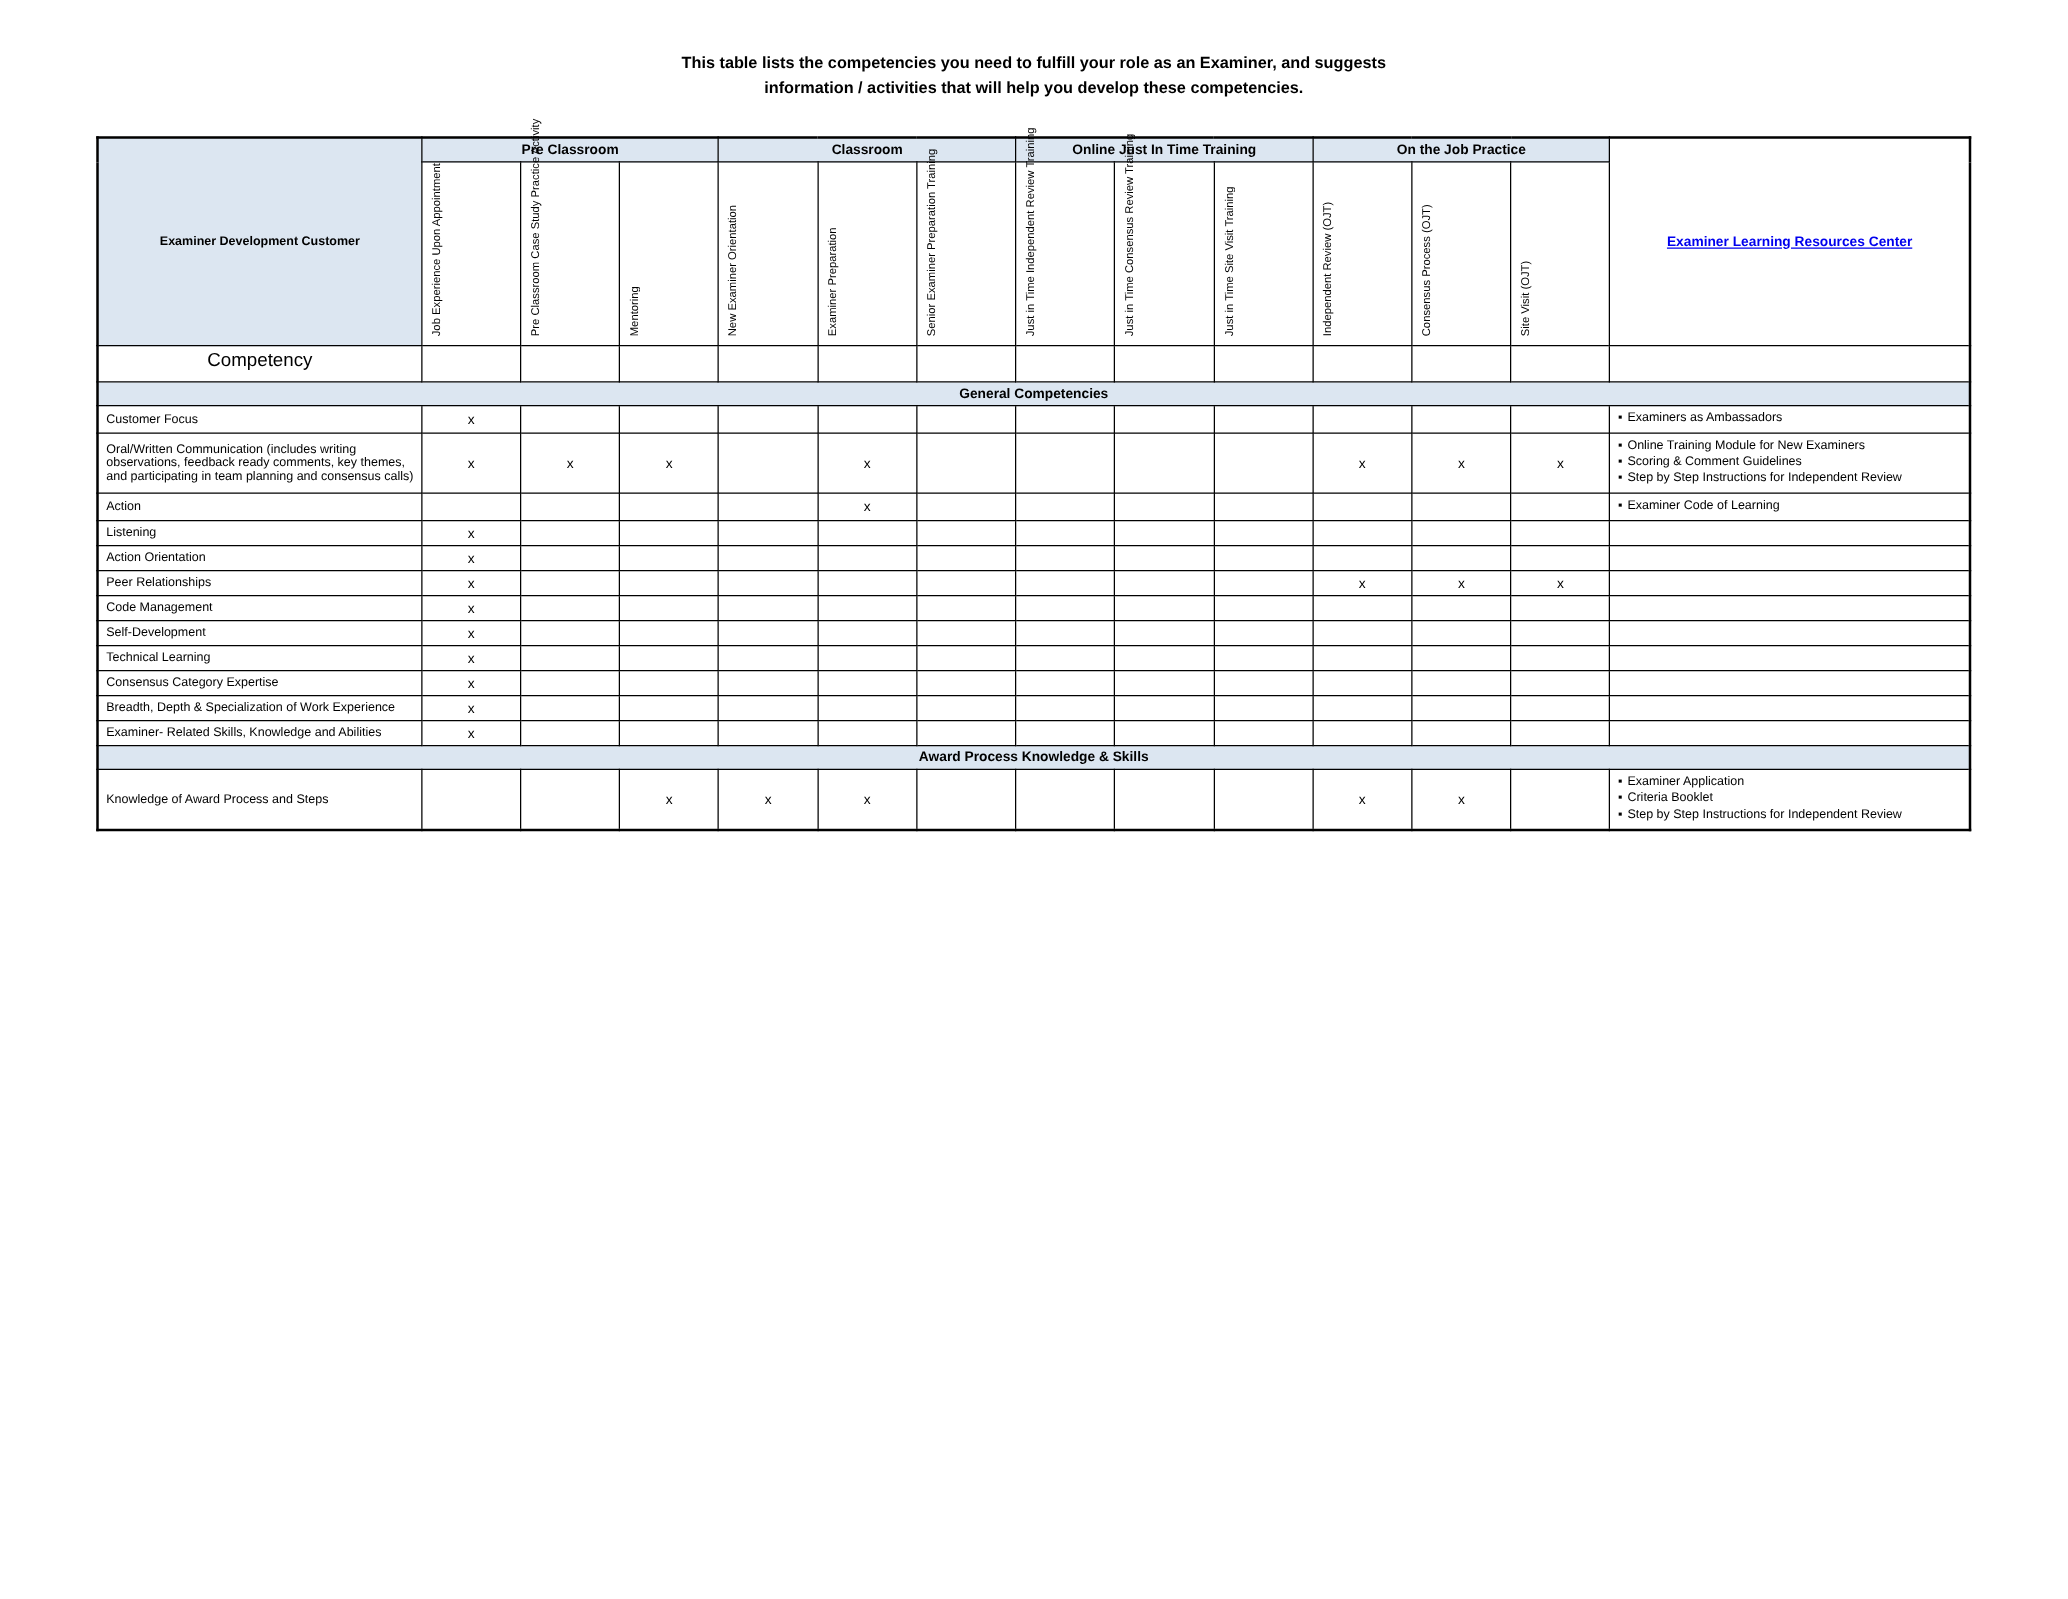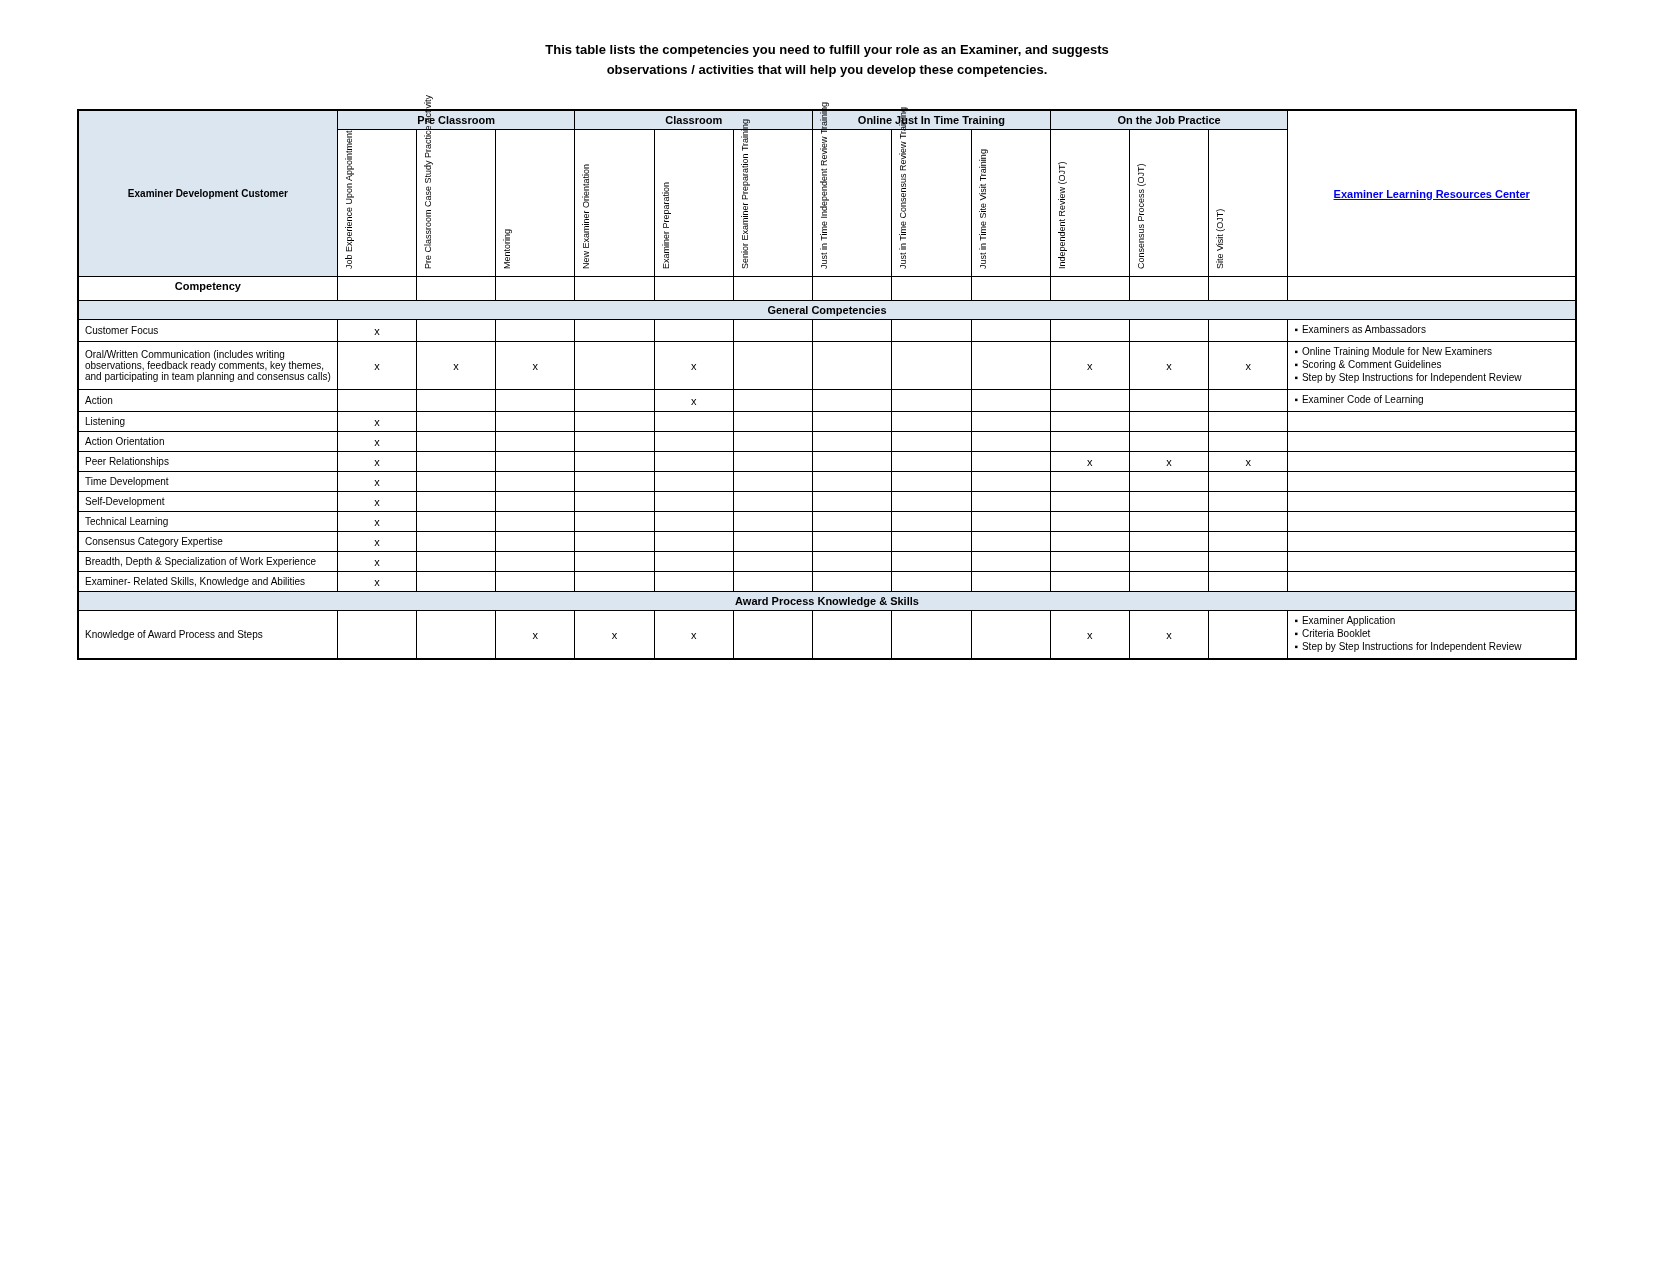--- a/index.html
+++ b/index.html
@@ -66,22 +66,22 @@
       transform: rotate(180deg);
       white-space: nowrap;
       font-size: 9px;
       font-weight: normal;
       text-align: left;
       vertical-align: bottom;
       height: 140px;
       padding: 4px 2px;
     }
     .competency-header-cell {
-      font-weight: bold;
-      font-size: 11px;
+      font-weight: normal;
+      font-size: 15px;
       text-align: center;
       vertical-align: bottom;
       padding-bottom: 8px;
       border: 1px solid #000;
     }
     .section-header {
       background: #dce6f1;
       font-weight: bold;
       font-size: 11px;
       text-align: center;
@@ -106,21 +106,21 @@
     .resource-bullet {
       margin-right: 4px;
       flex-shrink: 0;
     }
   </style>
 </head>
 <body>
 
 <div class="page-title">
   <span>This table lists the competencies you need to fulfill your role as an Examiner, and suggests</span><br>
-  <span>observations / activities that will help you develop these competencies.</span>
+  <span>information / activities that will help you develop these competencies.</span>
 </div>
 
 <div class="table-wrapper">
   <table>
     <thead>
 
       <tr>
         <th class="header-top-left" rowspan="2" style="width:180px; font-size:10px;">Examiner Development Customer</th>
         <th class="header-group" colspan="3">Pre Classroom</th>
         <th class="header-group" colspan="3">Classroom</th>
@@ -304,21 +304,21 @@
           <td style="text-align: center; vertical-align: middle;"></td>
           <td style="text-align: center; vertical-align: middle;"></td>
           <td style="text-align: center; vertical-align: middle;"></td>
           <td style="text-align: center; vertical-align: middle;"></td>
           <td style="text-align: center; vertical-align: middle;"><span class="x-mark">x</span></td>
           <td style="text-align: center; vertical-align: middle;"><span class="x-mark">x</span></td>
           <td style="text-align: center; vertical-align: middle;"><span class="x-mark">x</span></td>
           <td class="resources-cell"></td>
         </tr>
         <tr>
-          <td class="competency-cell">Time Development</td>
+          <td class="competency-cell">Code Management</td>
           <td style="text-align: center; vertical-align: middle;"><span class="x-mark">x</span></td>
           <td style="text-align: center; vertical-align: middle;"></td>
           <td style="text-align: center; vertical-align: middle;"></td>
           <td style="text-align: center; vertical-align: middle;"></td>
           <td style="text-align: center; vertical-align: middle;"></td>
           <td style="text-align: center; vertical-align: middle;"></td>
           <td style="text-align: center; vertical-align: middle;"></td>
           <td style="text-align: center; vertical-align: middle;"></td>
           <td style="text-align: center; vertical-align: middle;"></td>
           <td style="text-align: center; vertical-align: middle;"></td>

